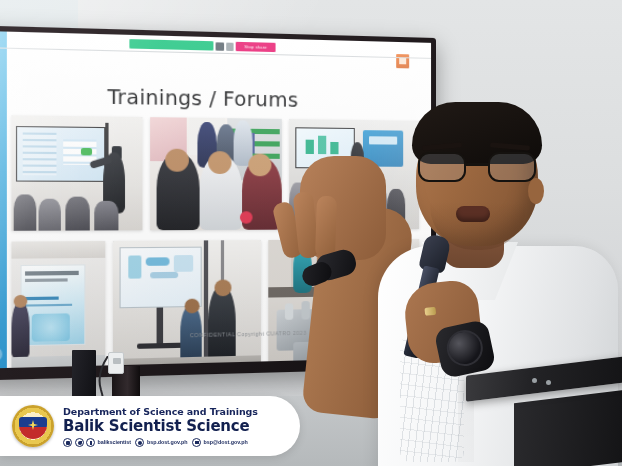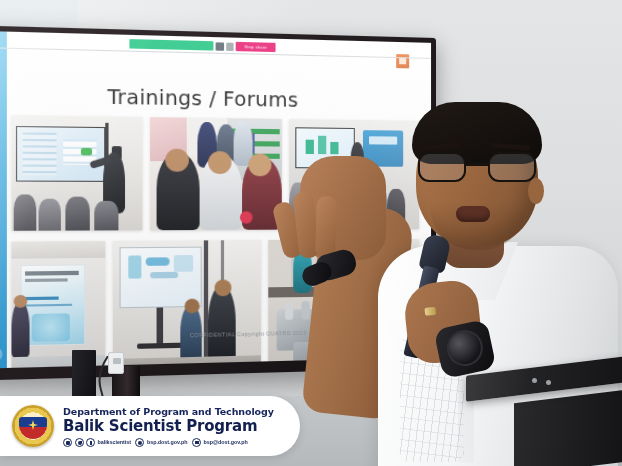--- a/index.html
+++ b/index.html
@@ -623,22 +623,22 @@
   <div class="podium">
     <div class="podium-front"></div>
     <div class="podium-top"></div>
     <div class="podium-screw"></div>
   </div>
 
 
   <div class="footer-card">
     <div class="seal"></div>
     <div class="fc-text">
-      <div class="fc-l1">Department of Program and Technology</div>
-      <div class="fc-l2">Balik Scientist Program</div>
+      <div class="fc-l1">Department of Science and Trainings</div>
+      <div class="fc-l2">Balik Scientist Science</div>
       <div class="fc-social">
         <span class="si ig"></span>
         <span class="si tw"></span>
         <span class="si fb"></span>
         <span class="handle">balikscientist</span>
         <span class="si web"></span>
         <span class="handle">bsp.dost.gov.ph</span>
         <span class="si mail"></span>
         <span class="handle">bsp@dost.gov.ph</span>
       </div>

